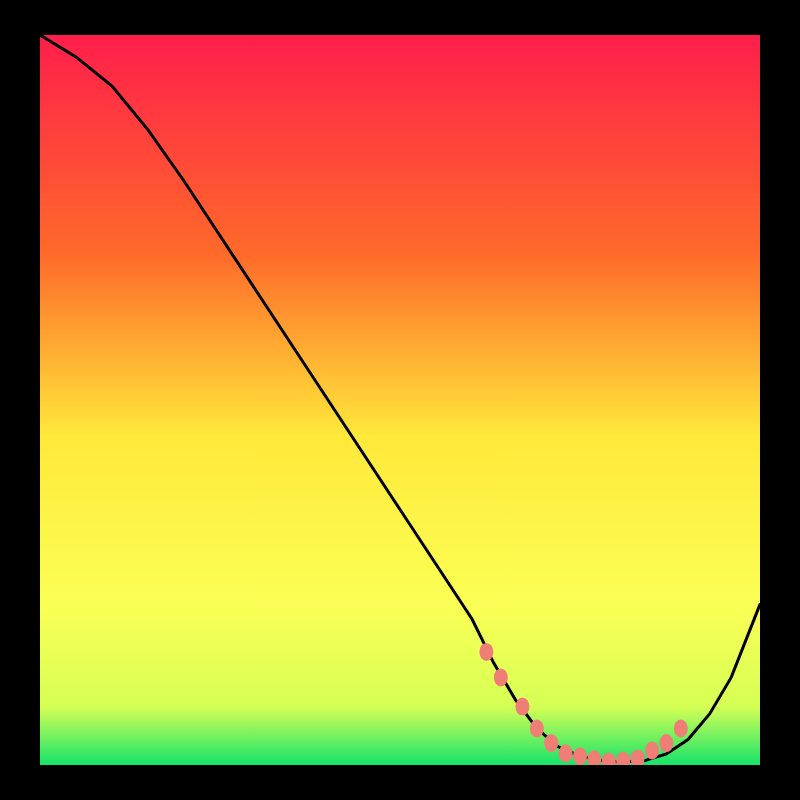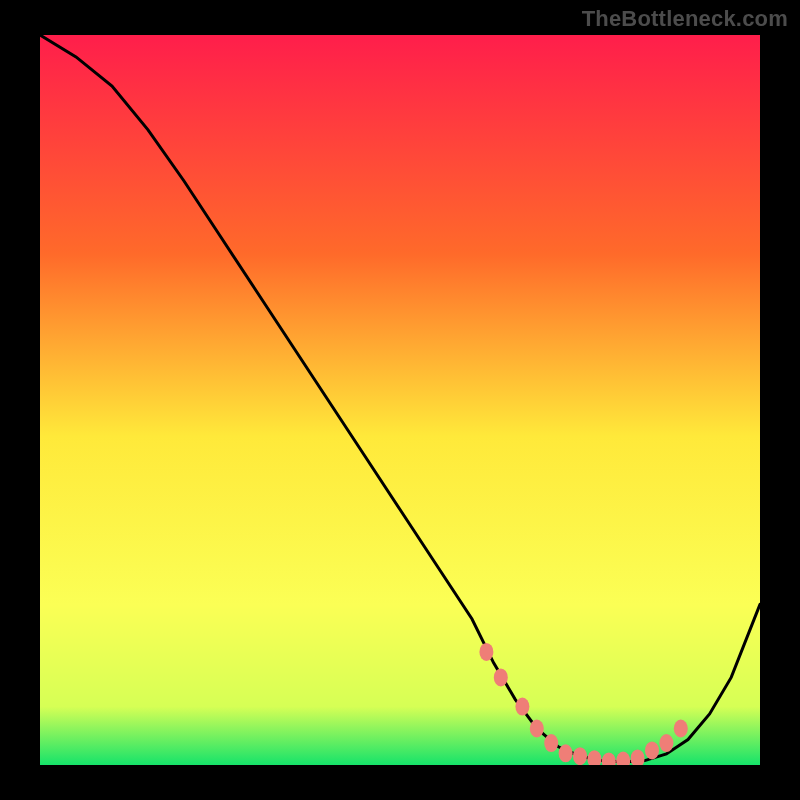--- a/index.html
+++ b/index.html
@@ -37,21 +37,20 @@
   .plot svg {
     display: block;
     width: 720px;
     height: 730px;
   }
 </style>
 </head>
 <body>
 
 <div class="frame">
-  <div class="watermark">TheBottleneck.com</div>
 
   <div class="plot">
     <svg viewBox="0 0 720 730" preserveAspectRatio="none">
       <defs>
         <linearGradient id="bg-grad" x1="0" y1="0" x2="0" y2="1">
           <stop id="g0" offset="0%" stop-color="#ff1e4b"></stop>
           <stop id="g1" offset="30%" stop-color="#ff6a2a"></stop>
           <stop id="g2" offset="55%" stop-color="#ffe93a"></stop>
           <stop id="g3" offset="78%" stop-color="#fbff55"></stop>
           <stop id="g4" offset="92%" stop-color="#d6ff55"></stop>

